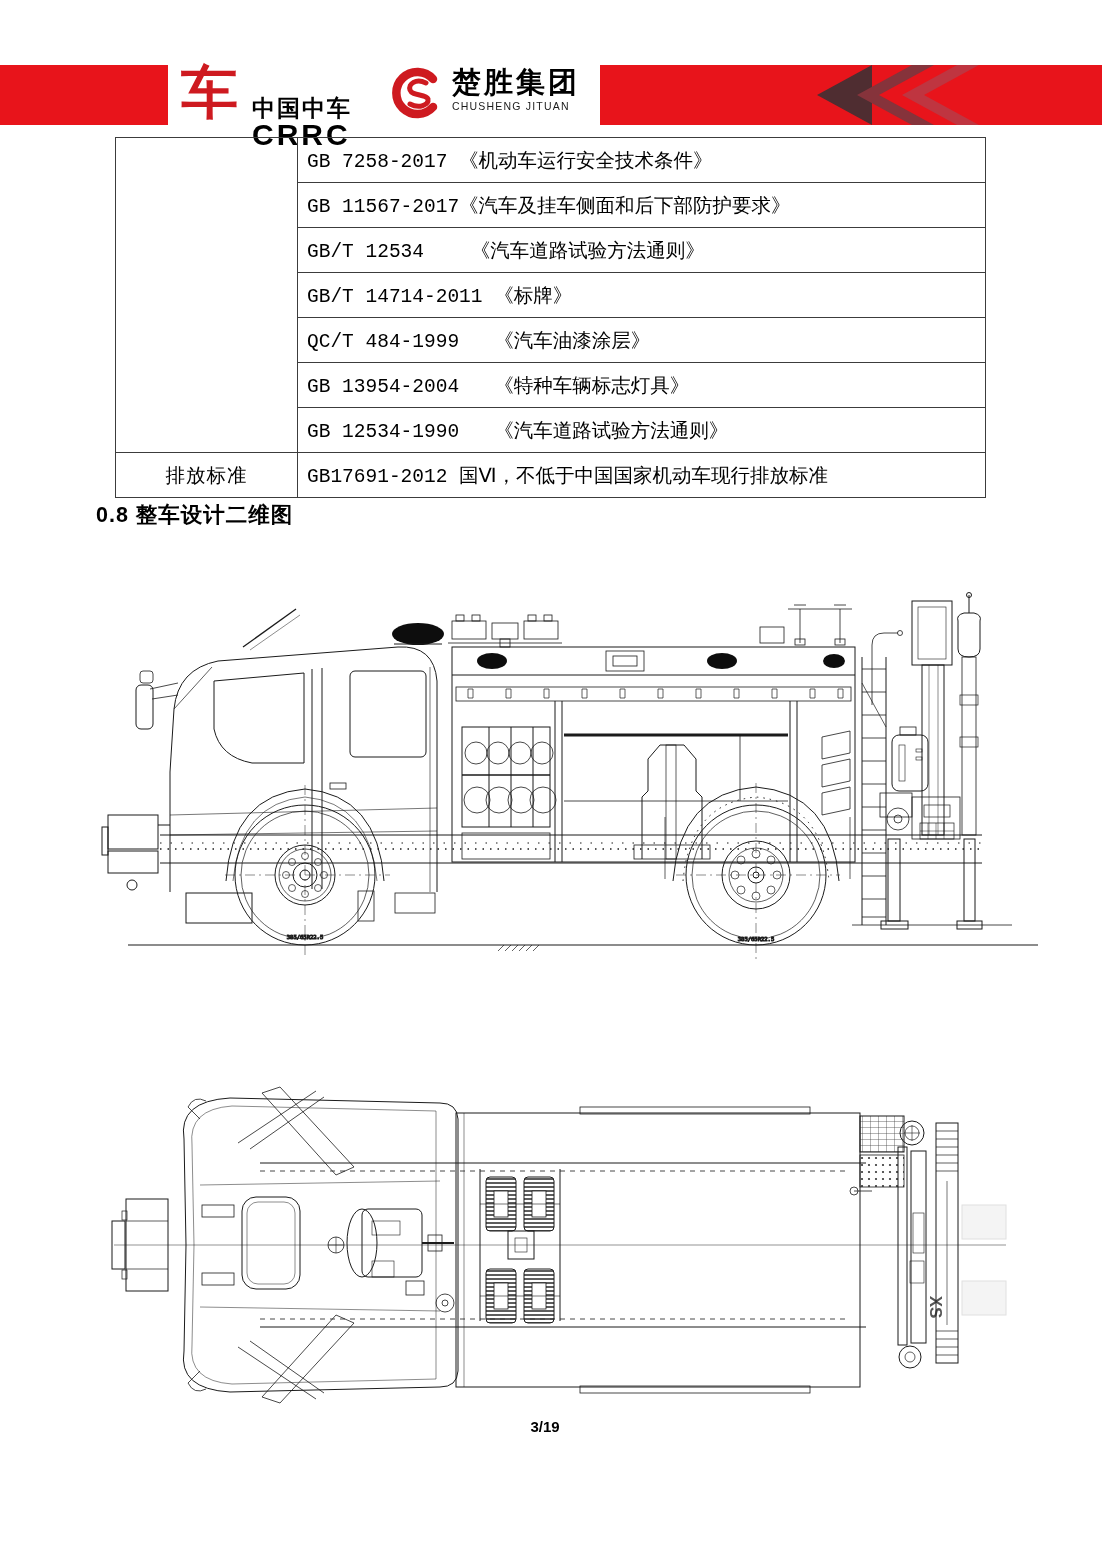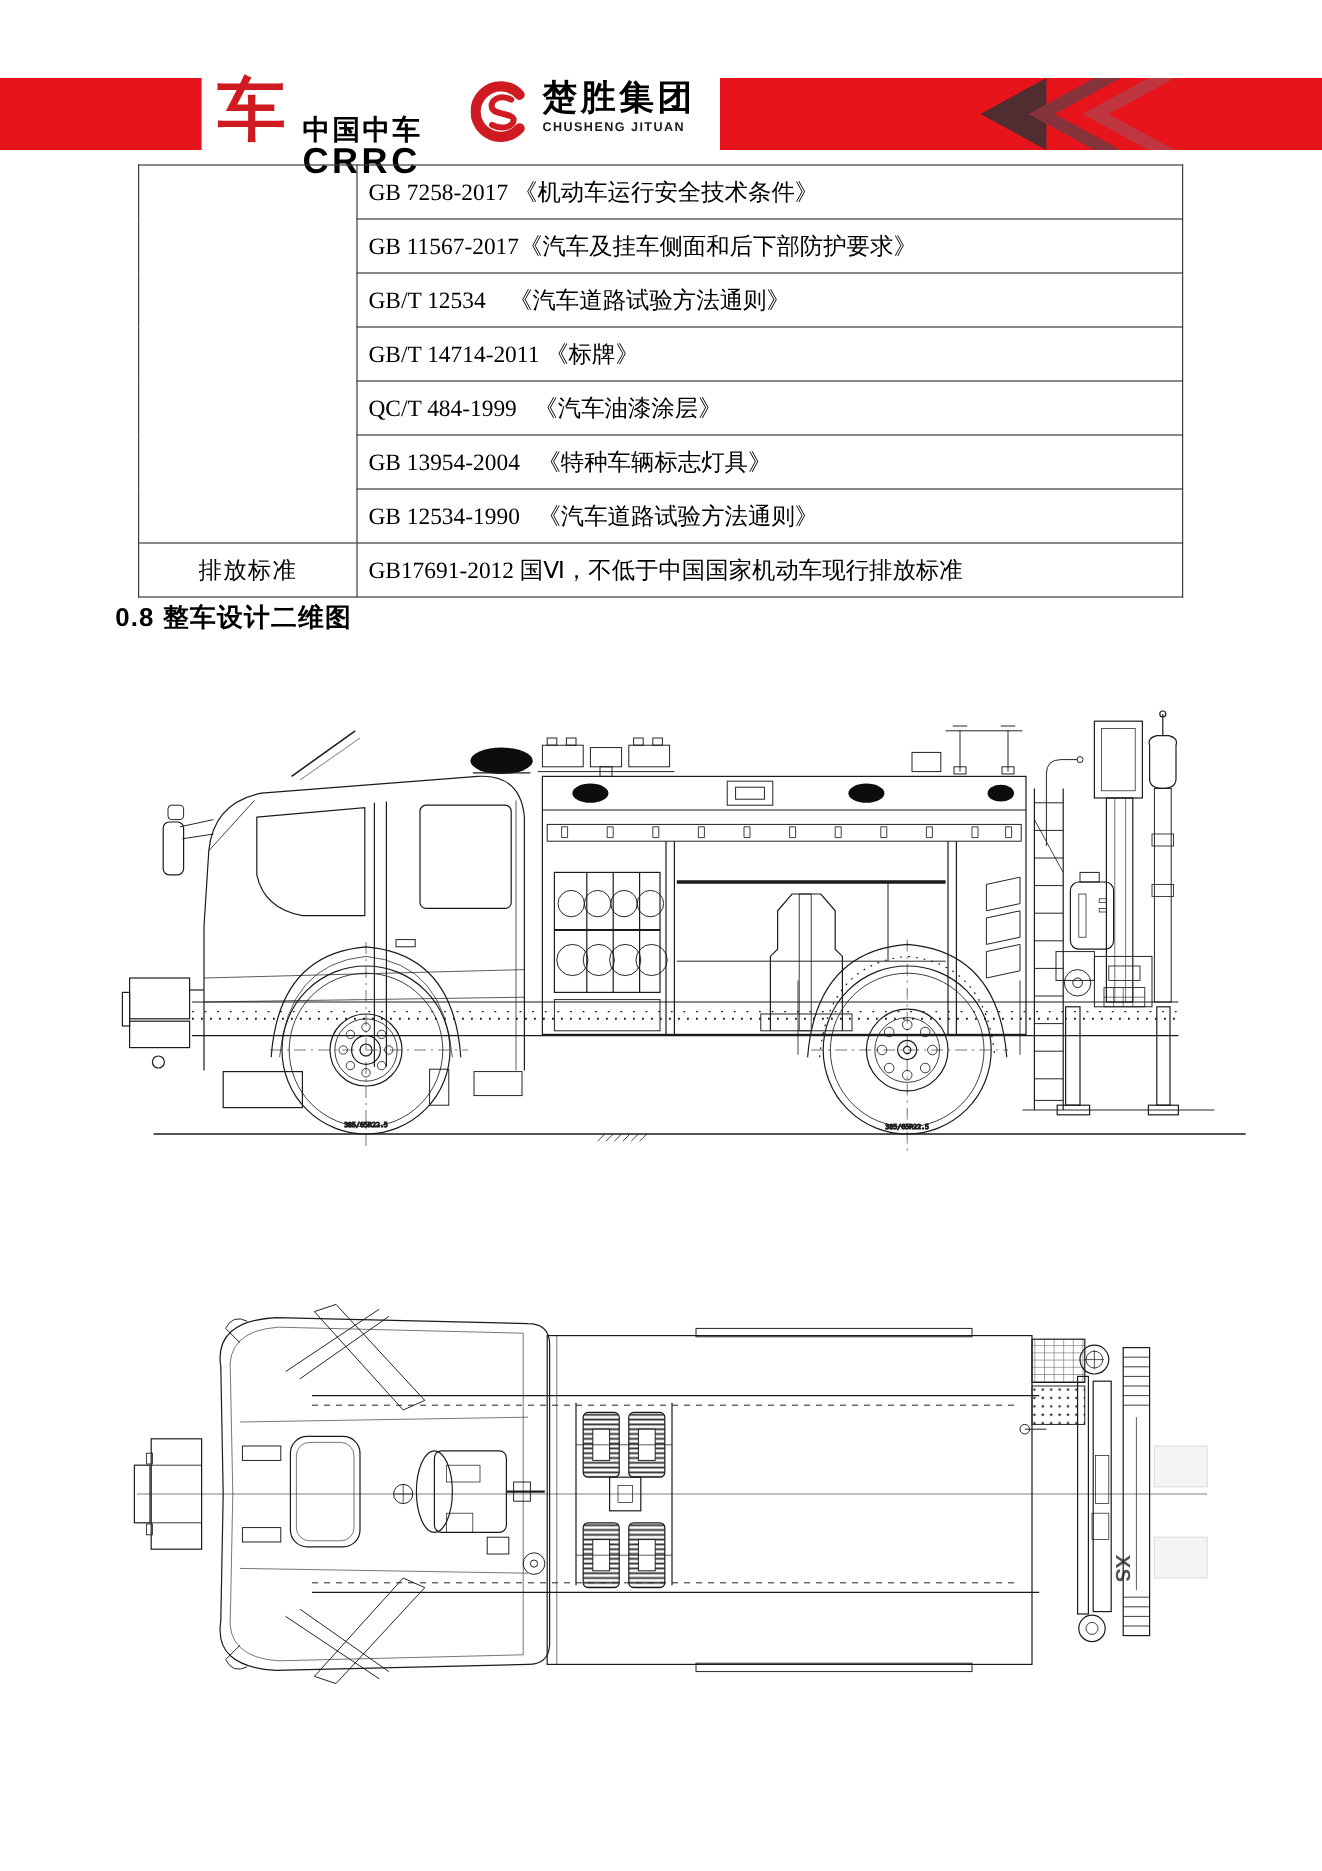--- a/index.html
+++ b/index.html
@@ -10,27 +10,27 @@
   .band.left{left:0;width:168px;}
   .band.right{left:600px;width:502px;}
   .crrc-mark{position:absolute;left:181px;top:62px;width:64px;height:64px;font-size:57px;
              line-height:62px;font-weight:bold;color:#ce1a20;font-family:"Liberation Serif",serif;}
   .crrc-text{position:absolute;left:252px;top:66px;font-family:"Liberation Sans",sans-serif;}
   .crrc-text .zh{font-size:23px;font-weight:bold;letter-spacing:2px;line-height:26px;margin-top:29px;}
   .crrc-text .en{font-size:30px;font-weight:900;letter-spacing:3px;line-height:30px;margin-top:-1px;}
   .cs-icon{position:absolute;left:392px;top:66px;}
   .cs-text{position:absolute;left:452px;top:69px;font-family:"Liberation Sans",sans-serif;}
   .cs-text .zh{font-size:29px;font-weight:bold;letter-spacing:3px;line-height:27px;}
-  .cs-text .en{font-size:10.5px;letter-spacing:1.2px;color:#1a1a1a;margin-top:4px;font-weight:bold;}
+  .cs-text .en{font-size:10.5px;letter-spacing:1.2px;color:#1a1a1a;margin-top:4px;font-weight:normal;}
   .chevrons{position:absolute;left:812px;top:65px;}
   
   table.std{position:absolute;left:115px;top:137px;width:871px;border-collapse:collapse;
             table-layout:fixed;}
   table.std td{border:1.5px solid #3c3c3c;height:42px;font-size:19.5px;white-space:pre;
-               overflow:hidden;}
+               overflow:hidden;font-family:Liberation Mono, monospace;}
   td.lbl{text-align:center;letter-spacing:1px;}
   td.val{padding-left:9px;}
   
   .heading{position:absolute;left:96px;top:500px;font-size:21.5px;font-weight:bold;
            font-family:"Liberation Sans",sans-serif;letter-spacing:1px;}
   
   svg.fig{position:absolute;}
   svg.fig *{vector-effect:none;}
   .tinylab{font-size:5.5px;font-family:"DejaVu Sans Mono",monospace;fill:#111;}
   
@@ -422,14 +422,15 @@
       <path d="M826,46 h22 M826,54 h22 M826,62 h22 M826,70 h22 M826,78 h22 M826,86 h22 M826,246 h22 M826,254 h22 M826,262 h22 M826,270 h22" stroke-width="0.7"></path>
       <line x1="837" y1="96" x2="837" y2="240" stroke-width="0.6"></line>
     </g>
 
     <g opacity="0.3" stroke="#999">
       <rect x="852" y="120" width="44" height="34" fill="#ddd"></rect>
       <rect x="852" y="196" width="44" height="34" fill="#ddd"></rect>
     </g>
   </svg>
 
+  <div class="pagenum">3/19</div>
 
 </div>
 
 </body></html>

